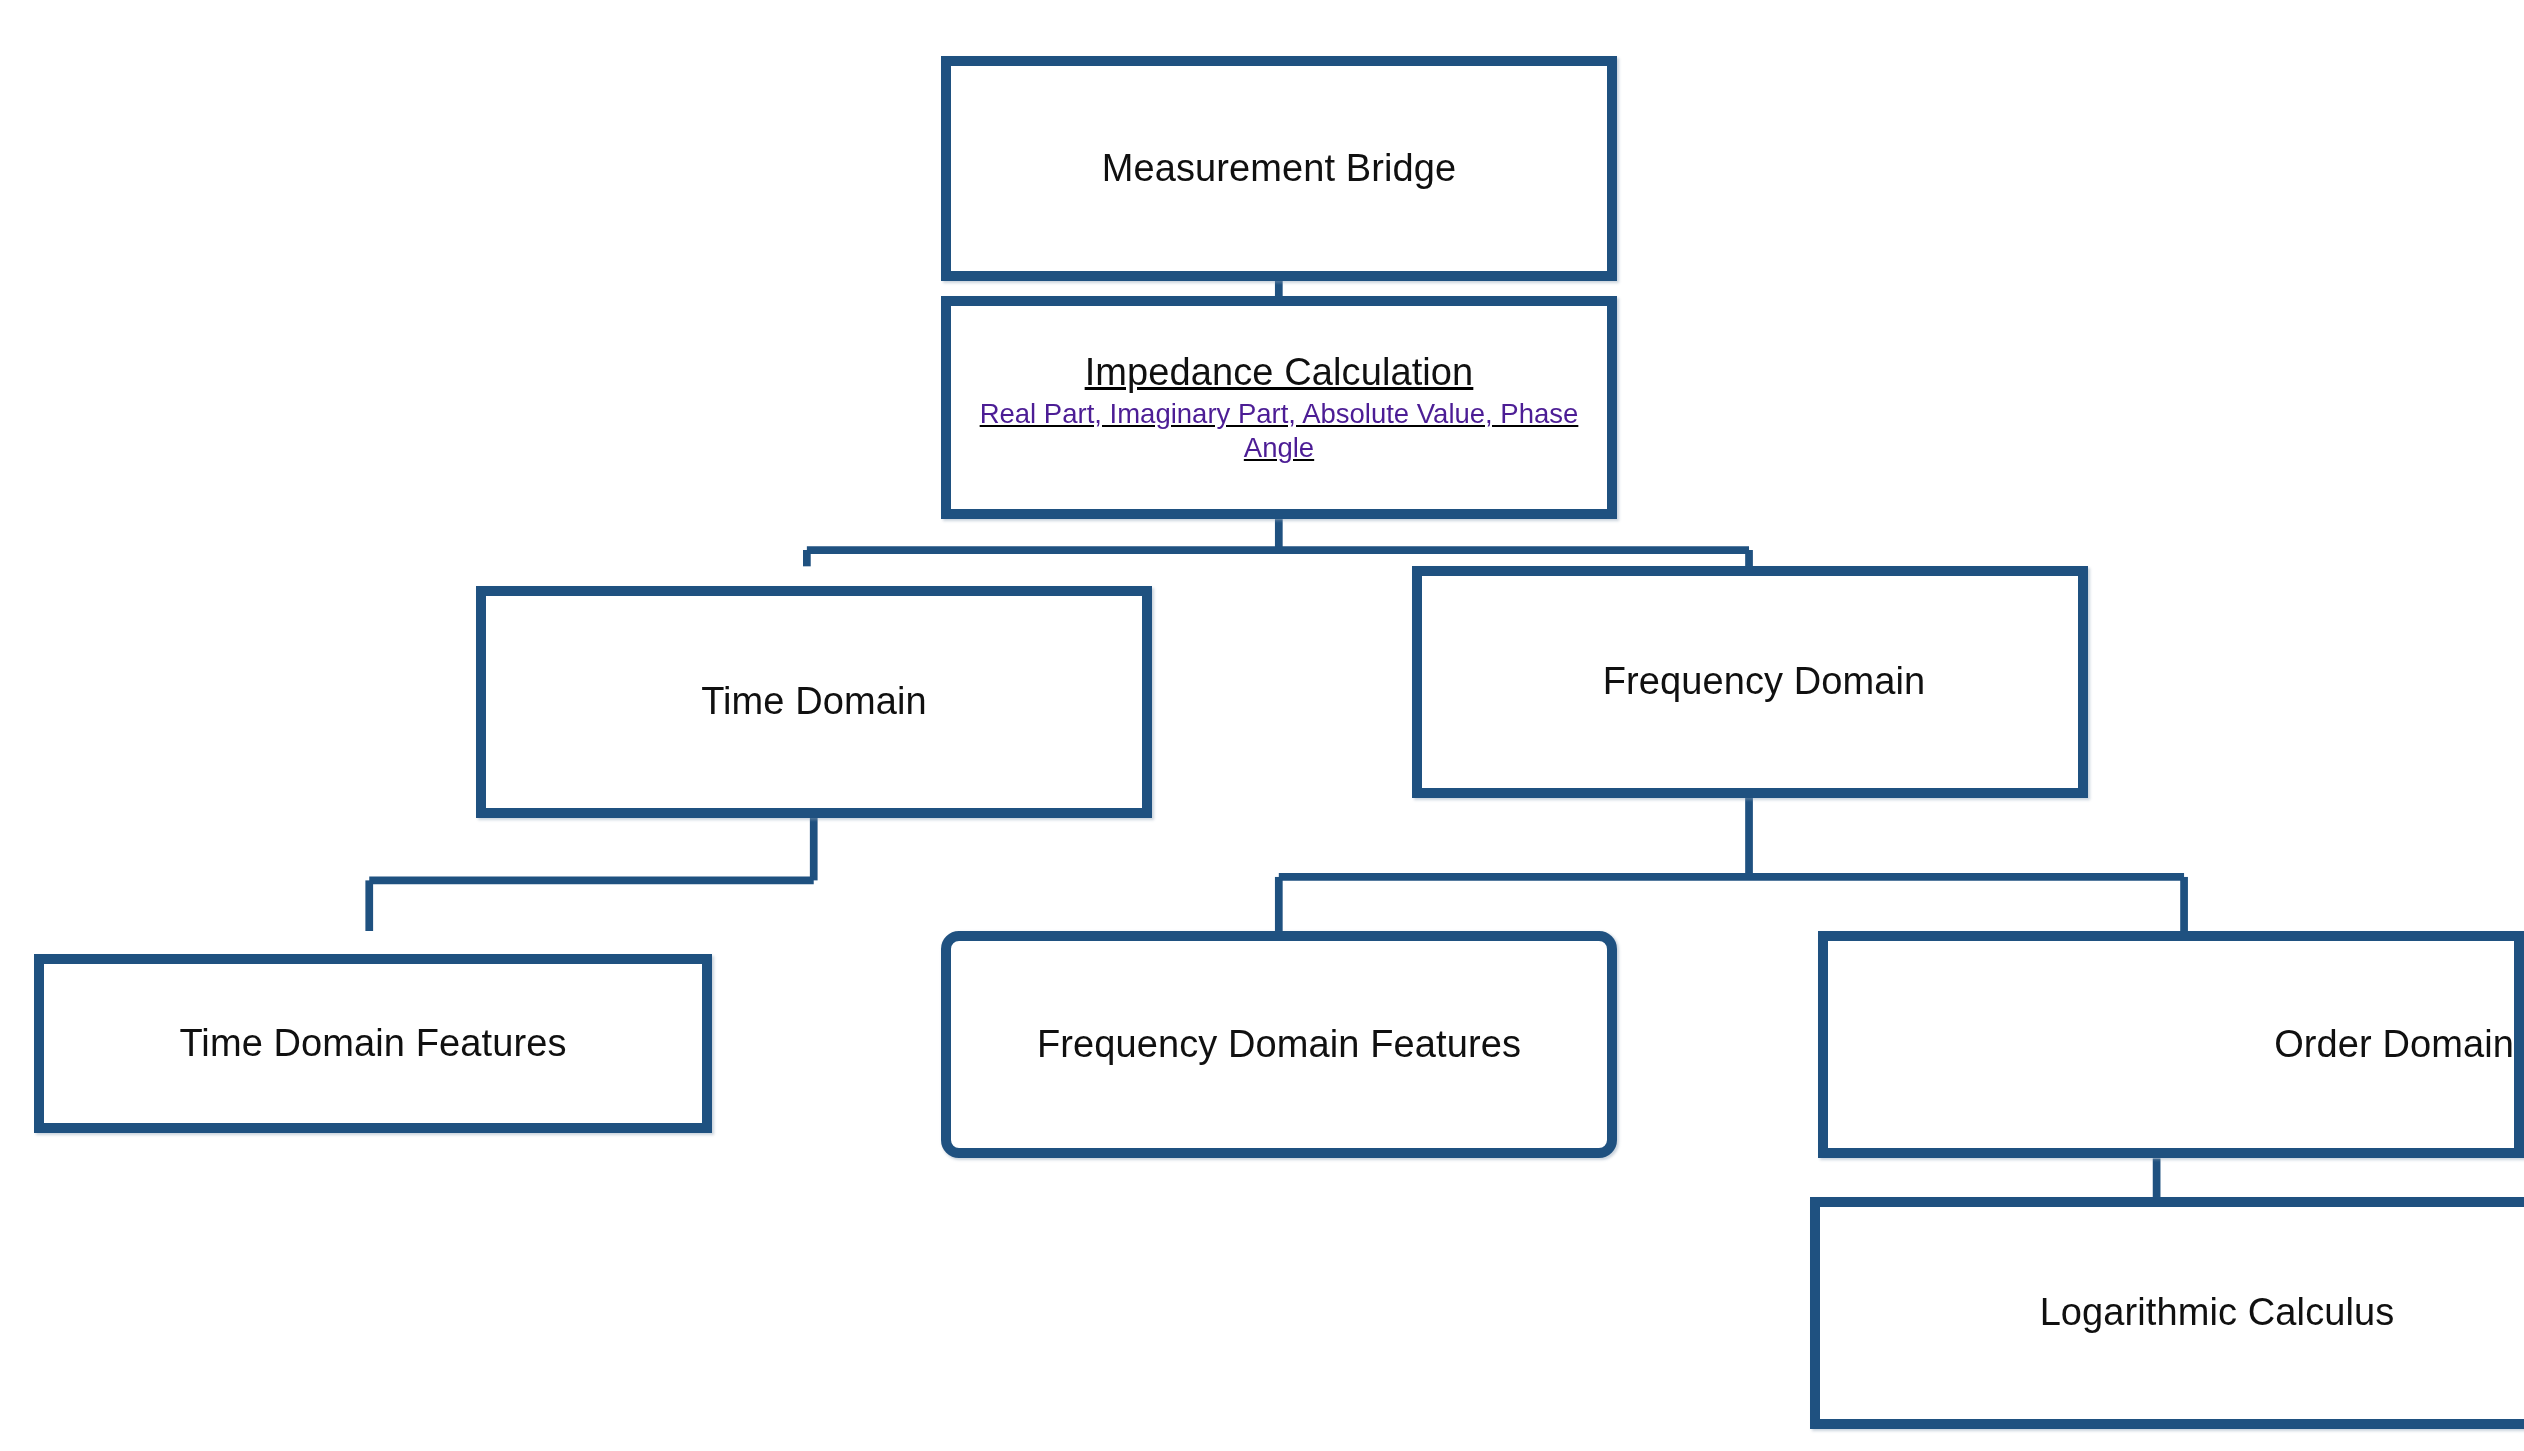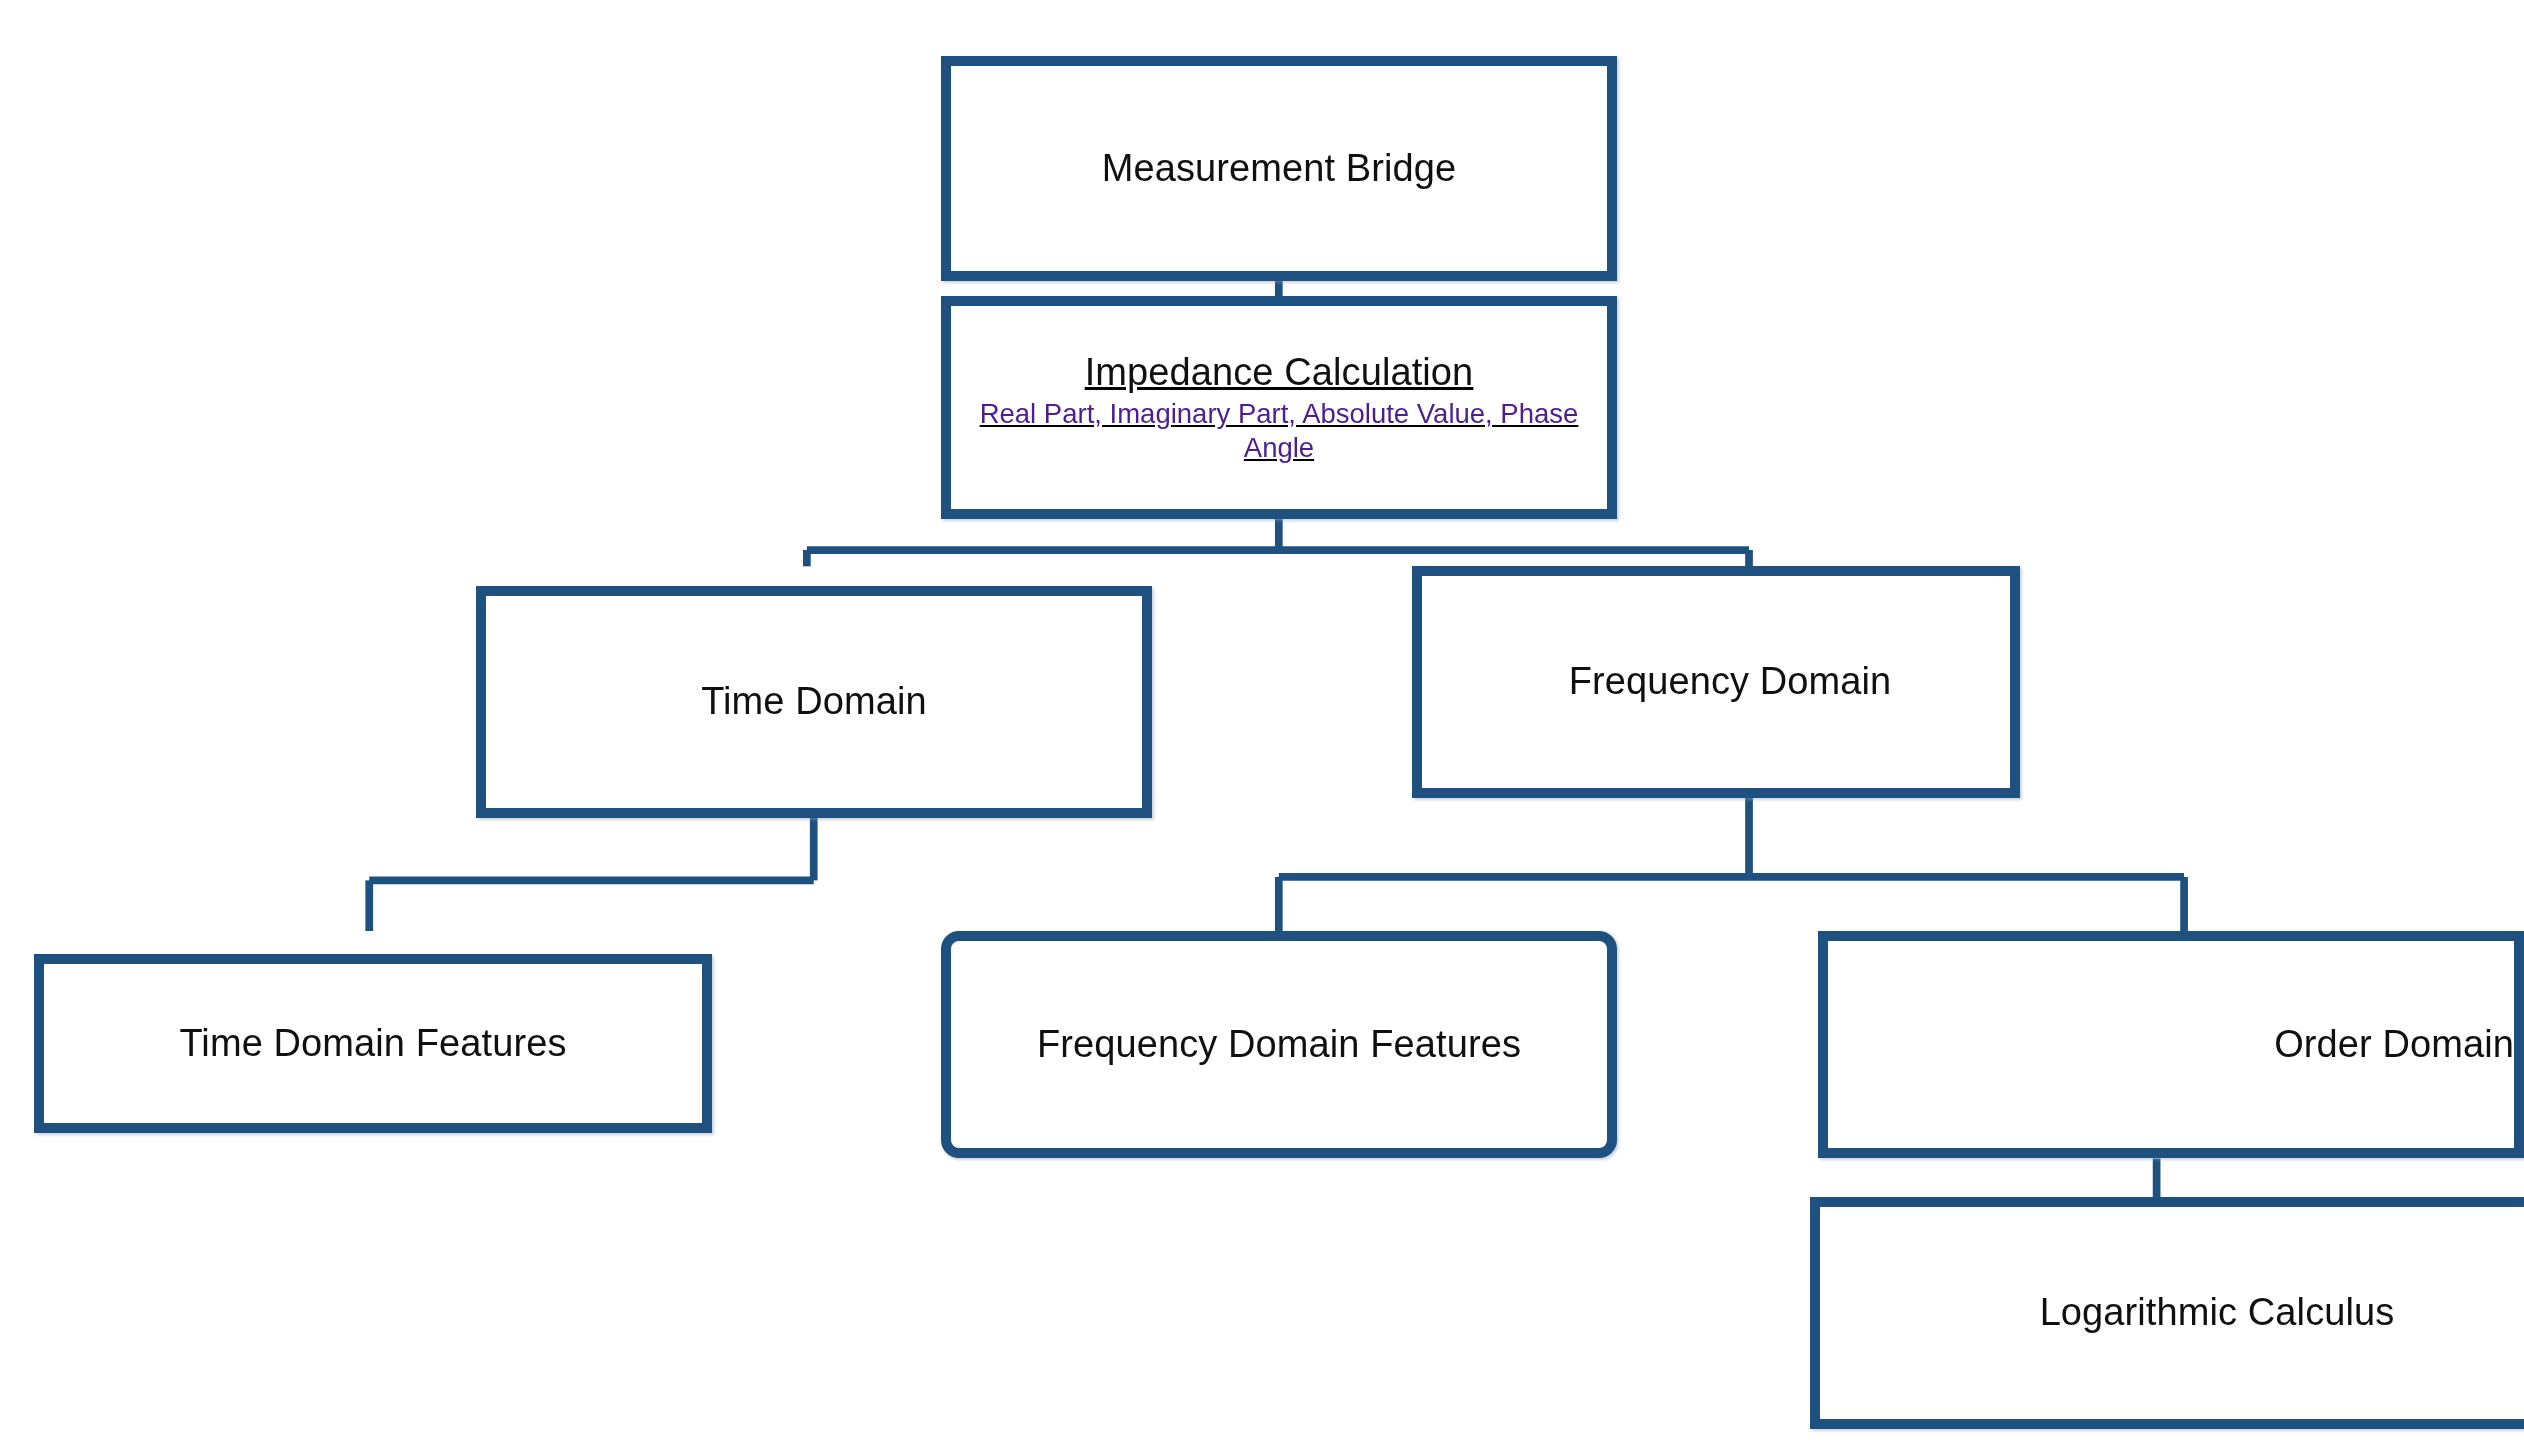--- a/index.html
+++ b/index.html
@@ -50,21 +50,21 @@
     font-weight: 400;
     line-height: 1.22;
     margin-top: 3.4px;
     max-width: 601px;
   }
 
   
   #node-measurement-bridge      { left: 941px; top:   28px; width: 676px;  height: 225px; margin-top: 28px; }
   #node-impedance-calculation   { left: 941px; top:  296px; width: 676px;  height: 223px; text-decoration: underline; }
   #node-time-domain             { left:  476px; top:  566px; width: 676px;  height: 232px; margin-top: 20px; }
-  #node-frequency-domain        { left: 1412px; top:  566px; width: 608px;  height: 232px; padding-left: 28px; }
+  #node-frequency-domain        { left: 1412px; top:  566px; width: 676px;  height: 232px; padding-left: 28px; }
   #node-time-domain-features    { left:   34px; top: 933px; width: 678px;  height: 179px; margin-top: 21px; }
   #node-frequency-domain-features { left: 941px; top: 931px; width: 676px; height: 227px; border-radius: 18px; }
   #node-order-domain            { left: 1818px; top: 931px; width: 706px;  height: 227px; align-items: flex-end; }
   #node-logarithmic-calculus    { left: 1810px; top: 1197px; width: 814px;  height: 232px; }
 </style>
 </head>
 <body>
 
 <div id="canvas">
 

